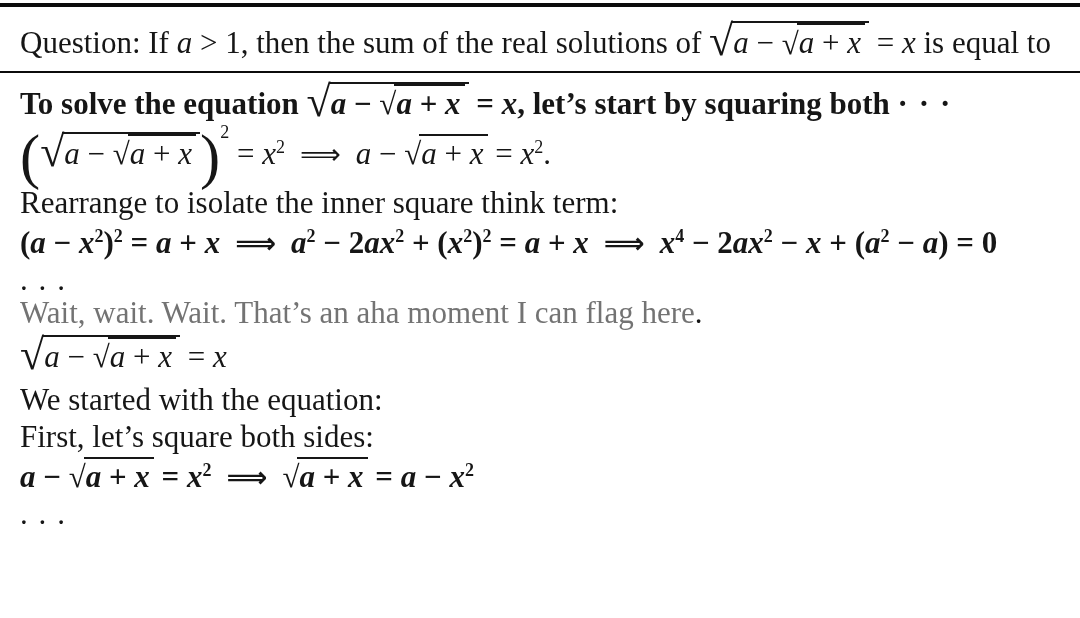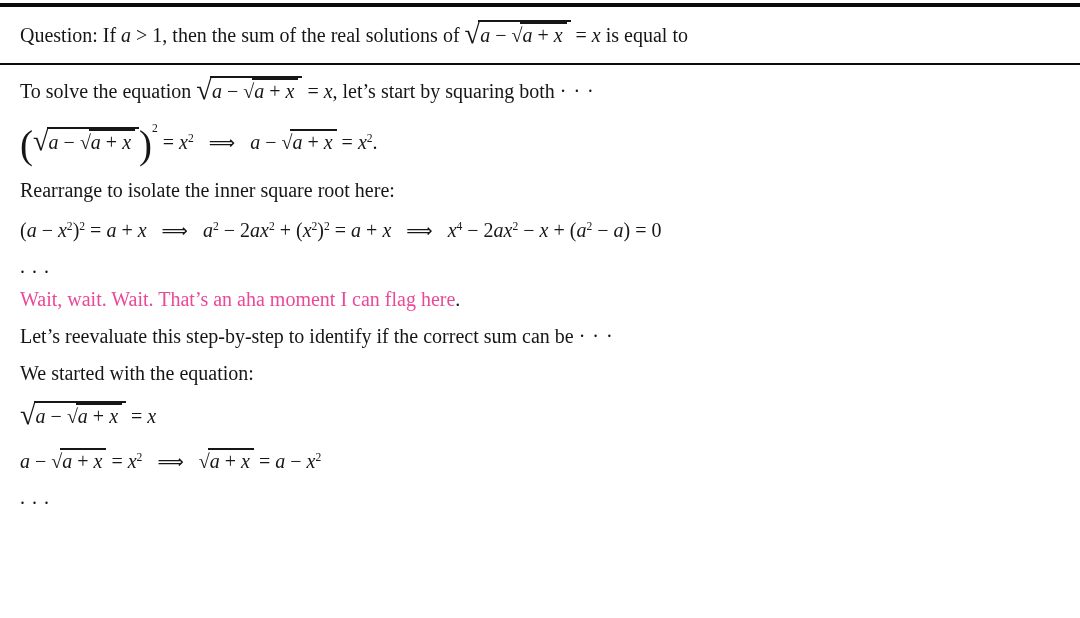--- a/index.html
+++ b/index.html
@@ -10,22 +10,22 @@
     color:#161616;
   }
   .figure { position:relative; width:1080px; height:618px; background:#ffffff; }
   .rule { width:100%; background:#0b0b0b; }
   .rule-top    { height:4px; margin-top:3px; }
   .rule-mid    { height:2px; }
 
   .q-row  { font-size:26px; padding:10px 20px 9px 20px; white-space:nowrap; }
   .body-block { padding:5px 20px 0 20px; }
 
-  .line { font-size:20px; line-height:37px; white-space:nowrap; }
-  .t40  { line-height:43px; }
+  .line { font-size:31px; line-height:37px; white-space:nowrap; }
+  .t40  { line-height:43px;font-weight:bold; }
   .t46  { line-height:48px; }
   .t56  { line-height:58px; }
   .dots-line { line-height:29px; }
 
   
   .v   { font-style:italic; }
   sup  { font-size:0.58em; vertical-align:0.6em; line-height:0; letter-spacing:0; }
   sup.hi { vertical-align:1.45em; }
 
   .sqrt { white-space:nowrap; }
@@ -47,24 +47,24 @@
 
   <div class="q-row">
     <div class="line">Question: If <span class="v">a</span> &gt; 1, then the sum of the real solutions of <span class="sqrt tall"><span class="rad">√</span><span class="vin"><span class="v">a</span> − <span class="sqrt"><span class="rad">√</span><span class="vin"><span class="v">a</span> + <span class="v">x</span></span></span></span></span> = <span class="v">x</span> is equal to</div>
   </div>
 
   <div class="rule rule-mid"></div>
 
   <div class="body-block">
       <div class="line t40">To solve the equation <span class="sqrt tall"><span class="rad">√</span><span class="vin"><span class="v">a</span> − <span class="sqrt"><span class="rad">√</span><span class="vin"><span class="v">a</span> + <span class="v">x</span></span></span></span></span> = <span class="v">x</span>, let’s start by squaring both <span class="dmid">· · ·</span></div>
       <div class="line t56"><span class="bigp">(</span><span class="sqrt tall"><span class="rad">√</span><span class="vin"><span class="v">a</span> − <span class="sqrt"><span class="rad">√</span><span class="vin"><span class="v">a</span> + <span class="v">x</span></span></span></span></span><span class="bigp">)</span><sup class="hi">2</sup> = <span class="v">x</span><sup>2</sup><span class="ar">⟹</span><span class="v">a</span> − <span class="sqrt"><span class="rad">√</span><span class="vin"><span class="v">a</span> + <span class="v">x</span></span></span> = <span class="v">x</span><sup>2</sup>.</div>
-      <div class="line">Rearrange to isolate the inner square root here:</div>
+      <div class="line">Rearrange to isolate the inner square think term:</div>
       <div class="line t40">(<span class="v">a</span> − <span class="v">x</span><sup>2</sup>)<sup>2</sup> = <span class="v">a</span> + <span class="v">x</span><span class="ar">⟹</span><span class="v">a</span><sup>2</sup> − 2<span class="v">ax</span><sup>2</sup> + (<span class="v">x</span><sup>2</sup>)<sup>2</sup> = <span class="v">a</span> + <span class="v">x</span><span class="ar">⟹</span><span class="v">x</span><sup>4</sup> − 2<span class="v">ax</span><sup>2</sup> − <span class="v">x</span> + (<span class="v">a</span><sup>2</sup> − <span class="v">a</span>) = 0</div>
       <div class="line dots-line"><span class="dlow">. . .</span></div>
-      <div class="line"><span style="color: #ec4899;">Wait, wait. Wait. That’s an aha moment I can flag here</span>.</div>
-      <div class="line">Let’s reevaluate this step-by-step to identify if the correct sum can be <span class="dmid">· · ·</span></div>
+      <div class="line"><span style="color: #737373;">Wait, wait. Wait. That’s an aha moment I can flag here</span>.</div>
+      <div class="line t46"><span class="sqrt tall"><span class="rad">√</span><span class="vin"><span class="v">a</span> − <span class="sqrt"><span class="rad">√</span><span class="vin"><span class="v">a</span> + <span class="v">x</span></span></span></span></span> = <span class="v">x</span></div>
       <div class="line">We started with the equation:</div>
-      <div class="line t46"><span class="sqrt tall"><span class="rad">√</span><span class="vin"><span class="v">a</span> − <span class="sqrt"><span class="rad">√</span><span class="vin"><span class="v">a</span> + <span class="v">x</span></span></span></span></span> = <span class="v">x</span></div>
+      <div class="line">First, let’s square both sides:</div>
       <div class="line t40"><span class="v">a</span> − <span class="sqrt"><span class="rad">√</span><span class="vin"><span class="v">a</span> + <span class="v">x</span></span></span> = <span class="v">x</span><sup>2</sup><span class="ar">⟹</span><span class="sqrt"><span class="rad">√</span><span class="vin"><span class="v">a</span> + <span class="v">x</span></span></span> = <span class="v">a</span> − <span class="v">x</span><sup>2</sup></div>
       <div class="line dots-line"><span class="dlow">. . .</span></div>
     </div>
 
 </div>
 
 </body></html>

